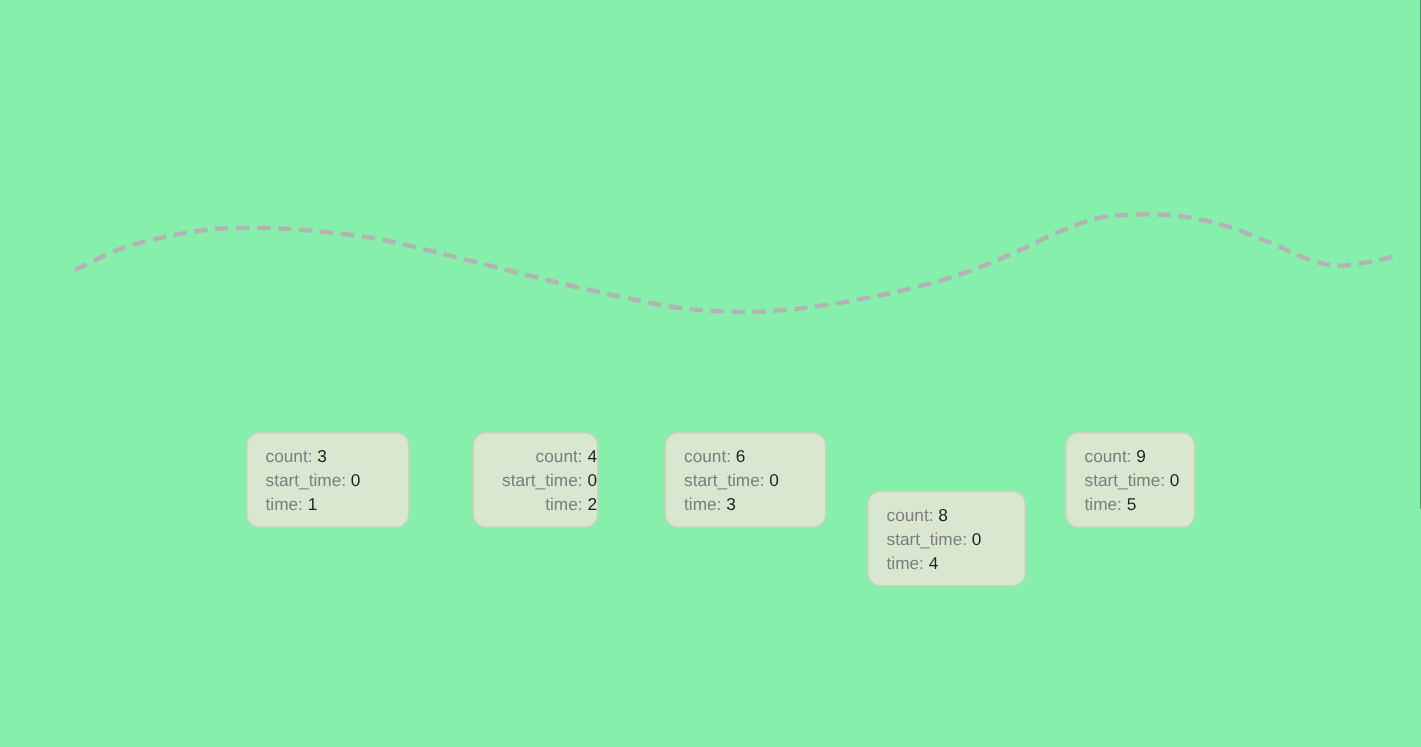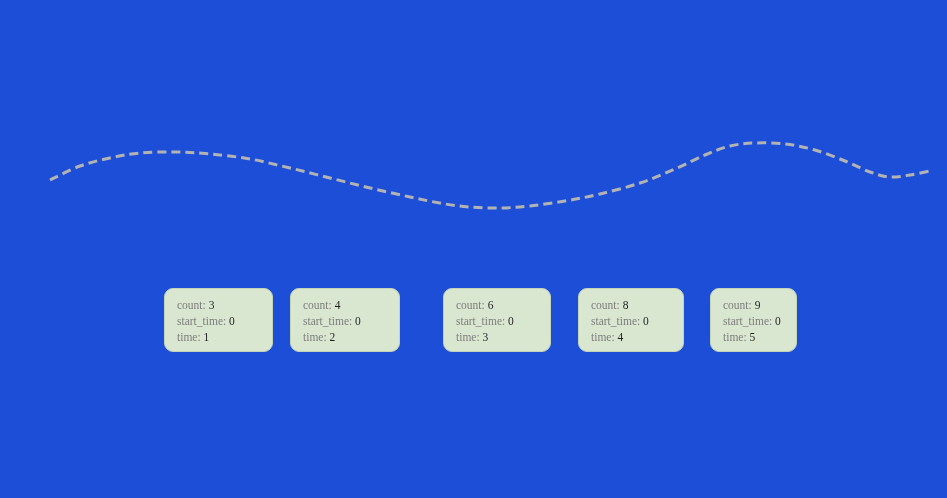--- a/index.html
+++ b/index.html
@@ -15,22 +15,21 @@
     overflow: hidden;
     font-family: "Liberation Sans", sans-serif;
     background: #000000;
   }
   #canvas-root {
     position: absolute;
     left: 0;
     top: 0;
     width: 947px;
     height: 498px;
-    background: #1d4ed8;
-    font-family: Liberation Serif, serif;
+    background: #86efac;
   }
   #trend-curve-svg {
     position: absolute;
     left: 0;
     top: 0;
     width: 947px;
     height: 498px;
     pointer-events: none;
   }
   #card-row {
@@ -71,31 +70,31 @@
   <svg id="trend-curve-svg" viewBox="0 0 947 498" preserveAspectRatio="none" xmlns="http://www.w3.org/2000/svg">
     <path id="trend-path" fill="none" stroke="#b3b3b3" stroke-width="3" stroke-linecap="butt" stroke-dasharray="9 5" d="M 50 180 C 55.00 177.67, 70.00 169.67, 80 166 C 90.00 162.33, 100.00 160.17, 110 158 C 120.00 155.83, 129.17 154.00, 140 153 C 150.83 152.00, 163.33 151.83, 175 152 C 186.67 152.17, 197.50 152.83, 210 154 C 222.50 155.17, 236.67 156.67, 250 159 C 263.33 161.33, 276.67 164.83, 290 168 C 303.33 171.17, 316.67 174.67, 330 178 C 343.33 181.33, 356.67 184.83, 370 188 C 383.33 191.17, 397.50 194.33, 410 197 C 422.50 199.67, 435.00 202.33, 445 204 C 455.00 205.67, 460.83 206.33, 470 207 C 479.17 207.67, 490.00 208.17, 500 208 C 510.00 207.83, 519.17 207.17, 530 206 C 540.83 204.83, 553.33 203.00, 565 201 C 576.67 199.00, 587.50 197.00, 600 194 C 612.50 191.00, 627.50 187.17, 640 183 C 652.50 178.83, 664.17 173.67, 675 169 C 685.83 164.33, 695.83 158.83, 705 155 C 714.17 151.17, 721.67 148.00, 730 146 C 738.33 144.00, 745.83 143.33, 755 143 C 764.17 142.67, 775.00 142.83, 785 144 C 795.00 145.17, 805.00 147.17, 815 150 C 825.00 152.83, 835.83 157.33, 845 161 C 854.17 164.67, 862.50 169.33, 870 172 C 877.50 174.67, 883.33 176.50, 890 177 C 896.67 177.50, 903.33 176.00, 910 175 C 916.67 174.00, 926.67 171.67, 930 171"></path>
   </svg>
 
   <div id="card-row">
       <div class="state-card" style="left: 164px; width: 109px;">
         <div class="card-line"><span class="field-label">count:</span> <span class="field-value">3</span></div>
         <div class="card-line"><span class="field-label">start_time:</span> <span class="field-value">0</span></div>
         <div class="card-line"><span class="field-label">time:</span> <span class="field-value">1</span></div>
       </div>
-      <div class="state-card" style="left: 290px; width: 110px;">
+      <div class="state-card" style="left: 315px; width: 84px; text-align: right;">
         <div class="card-line"><span class="field-label">count:</span> <span class="field-value">4</span></div>
         <div class="card-line"><span class="field-label">start_time:</span> <span class="field-value">0</span></div>
         <div class="card-line"><span class="field-label">time:</span> <span class="field-value">2</span></div>
       </div>
       <div class="state-card" style="left: 443px; width: 108px;">
         <div class="card-line"><span class="field-label">count:</span> <span class="field-value">6</span></div>
         <div class="card-line"><span class="field-label">start_time:</span> <span class="field-value">0</span></div>
         <div class="card-line"><span class="field-label">time:</span> <span class="field-value">3</span></div>
       </div>
-      <div class="state-card" style="left: 578px; width: 106px;">
+      <div class="state-card" style="left: 578px; width: 106px; margin-top: 39px;">
         <div class="card-line"><span class="field-label">count:</span> <span class="field-value">8</span></div>
         <div class="card-line"><span class="field-label">start_time:</span> <span class="field-value">0</span></div>
         <div class="card-line"><span class="field-label">time:</span> <span class="field-value">4</span></div>
       </div>
       <div class="state-card" style="left: 710px; width: 87px;">
         <div class="card-line"><span class="field-label">count:</span> <span class="field-value">9</span></div>
         <div class="card-line"><span class="field-label">start_time:</span> <span class="field-value">0</span></div>
         <div class="card-line"><span class="field-label">time:</span> <span class="field-value">5</span></div>
       </div>
     </div>

